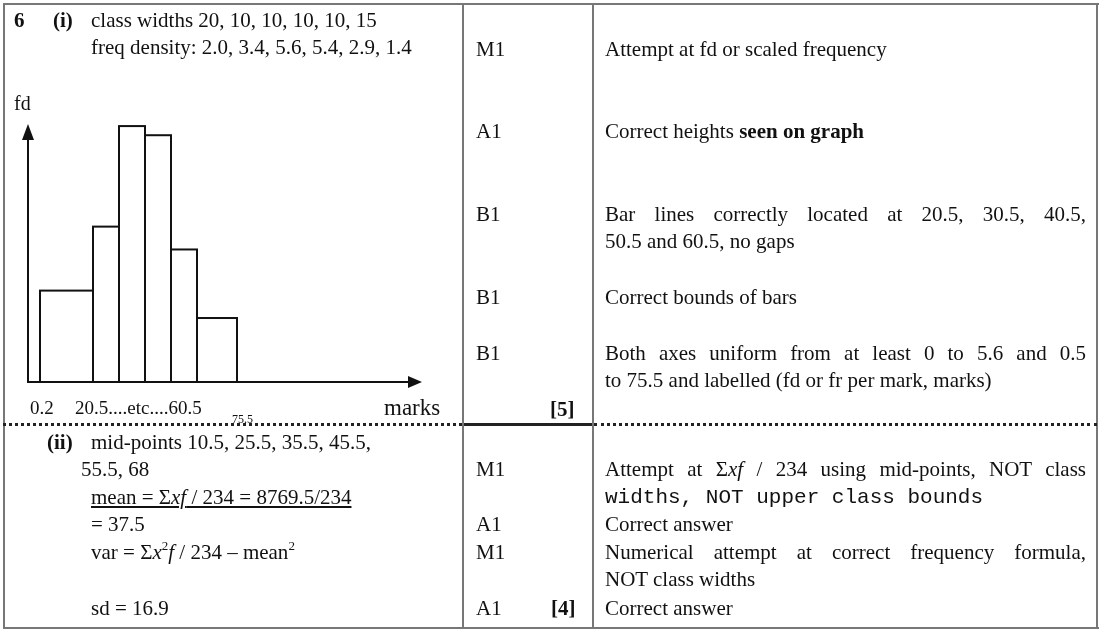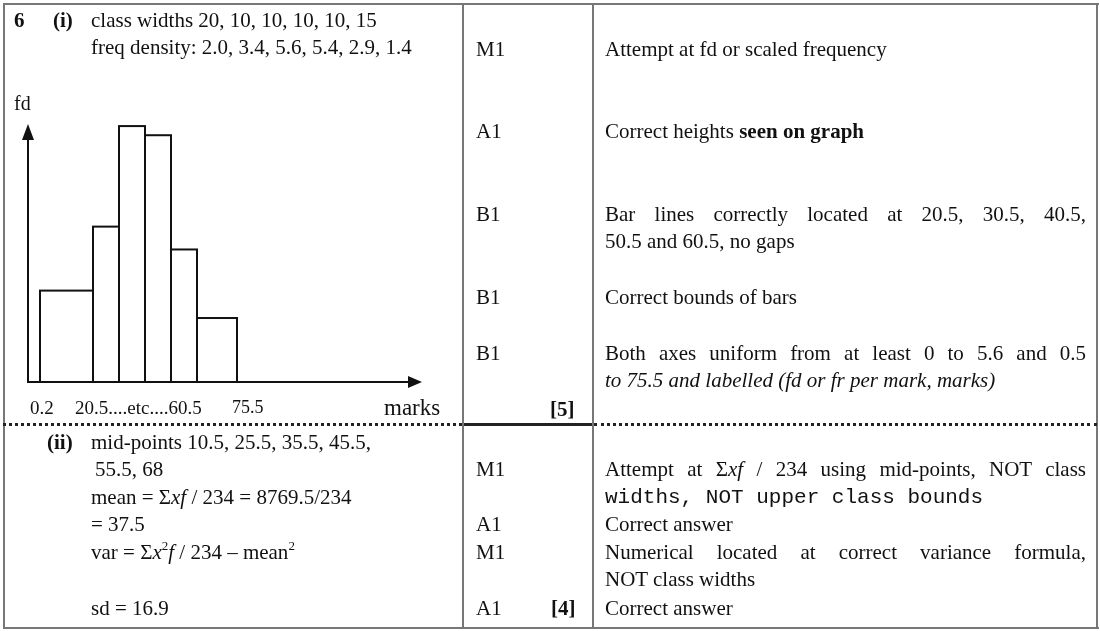--- a/index.html
+++ b/index.html
@@ -47,50 +47,50 @@
       <rect x="40" y="180.6" width="53" height="91.4"></rect>
       <rect x="93" y="116.62" width="26" height="155.38"></rect>
       <rect x="119" y="16.080000000000013" width="26" height="255.92"></rect>
       <rect x="145" y="25.21999999999997" width="26" height="246.78000000000003"></rect>
       <rect x="171" y="139.47" width="26" height="132.53"></rect>
       <rect x="197" y="208.02" width="40" height="63.98"></rect>
     </g>
 </svg>
 <div class="abs" style="left:30px; top:394px; font-size:19px;">0.2</div>
 <div class="abs" style="left:75px; top:394px; font-size:19px;">20.5....etc....60.5</div>
-<div class="abs" style="left:232px; top:394px; font-size:18px;">75.5</div>
+<div class="abs" style="left:232px; top:406px; font-size:12px;">75.5</div>
 <div class="abs" style="left:384px; top:394px; font-size:23px;">marks</div>
 
 <div class="abs" style="left:476px; top:36px;">M1</div>
 <div class="abs" style="left:476px; top:118px;">A1</div>
 <div class="abs" style="left:476px; top:201px;">B1</div>
 <div class="abs" style="left:476px; top:284px;">B1</div>
 <div class="abs" style="left:476px; top:340px;">B1</div>
 <div class="abs" style="left:550px; top:396px;"><b>[5]</b></div>
 
 <div class="abs" style="left:605px; top:36px;">Attempt at fd or scaled frequency</div>
 <div class="abs" style="left:605px; top:118px;"><span>Correct heights </span><b>seen on graph</b></div>
 <div class="abs full-justify" style="left:605px; top:201px; width:481px;">Bar lines correctly located at 20.5, 30.5, 40.5,</div>
 <div class="abs" style="left:605px; top:228px;">50.5 and 60.5, no gaps</div>
 <div class="abs" style="left:605px; top:284px;">Correct bounds of bars</div>
 <div class="abs full-justify" style="left:605px; top:340px; width:481px;">Both axes uniform from at least 0 to 5.6 and 0.5</div>
-<div class="abs" style="left:605px; top:367px;font-style:italic;">to 75.5 and labelled (fd or fr per mark, marks)</div>
+<div class="abs" style="left:605px; top:367px;">to 75.5 and labelled (fd or fr per mark, marks)</div>
 
 <div class="abs" style="left:47px; top:429px;"><b>(ii)</b></div>
 <div class="abs" style="left:91px; top:429px;">mid-points 10.5, 25.5, 35.5, 45.5,</div>
-<div class="abs" style="left:95px; top:456px;">55.5, 68</div>
-<div class="abs" style="left:91px; top:484px;"><span>mean = Σ</span><i>xf</i><span> / 234 = 8769.5/234</span></div>
+<div class="abs" style="left:81px; top:456px;">55.5, 68</div>
+<div class="abs" style="left:91px; top:484px;text-decoration:underline;"><span>mean = Σ</span><i>xf</i><span> / 234 = 8769.5/234</span></div>
 <div class="abs" style="left:91px; top:511px;">= 37.5</div>
 <div class="abs" style="left:91px; top:539px;"><span>var = Σ</span><i>x</i><sup>2</sup><i>f</i><span> / 234 – mean</span><sup>2</sup></div>
 <div class="abs" style="left:91px; top:595px;">sd = 16.9</div>
 
 <div class="abs" style="left:476px; top:456px;">M1</div>
 <div class="abs" style="left:476px; top:511px;">A1</div>
 <div class="abs" style="left:476px; top:539px;">M1</div>
 <div class="abs" style="left:476px; top:595px;">A1</div>
 <div class="abs" style="left:551px; top:595px;"><b>[4]</b></div>
 
 <div class="abs full-justify" style="left:605px; top:456px; width:481px;"><span>Attempt at Σ</span><i>xf</i><span> / 234 using mid-points, NOT class</span></div>
 <div class="abs" style="left:605px; top:484px;font-family:Liberation Mono, monospace;">widths, NOT upper class bounds</div>
 <div class="abs" style="left:605px; top:511px;">Correct answer</div>
-<div class="abs full-justify" style="left:605px; top:539px; width:481px;">Numerical located at correct variance formula,</div>
+<div class="abs full-justify" style="left:605px; top:539px; width:481px;">Numerical attempt at correct frequency formula,</div>
 <div class="abs" style="left:605px; top:566px;">NOT class widths</div>
 <div class="abs" style="left:605px; top:595px;">Correct answer</div>
 
 </body></html>

